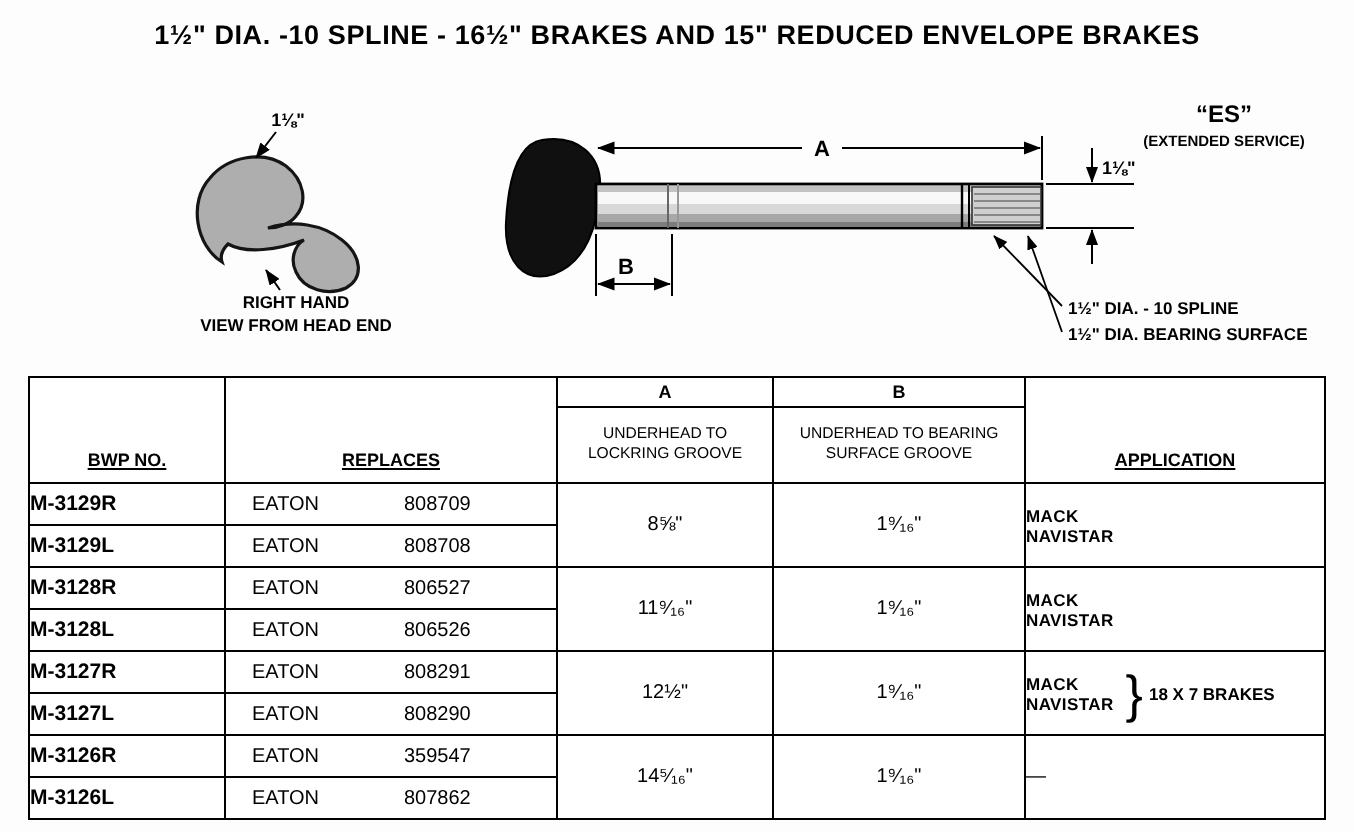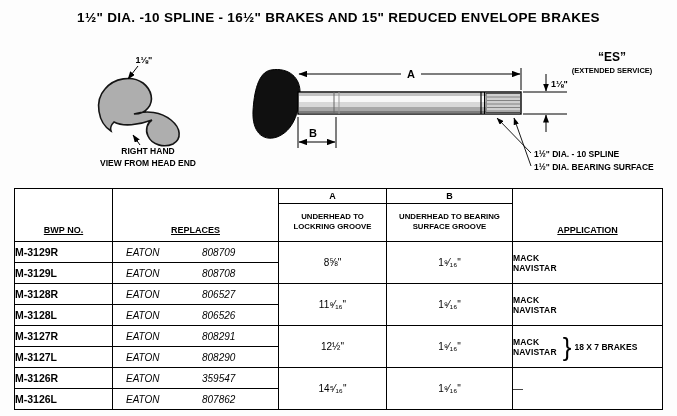--- a/index.html
+++ b/index.html
@@ -26,25 +26,25 @@
   table.parts td, table.parts th { border:1.6px solid #000; padding:0; background:#fff; }
   thead th { height:52px; vertical-align:bottom; font-size:9px; font-weight:bold; }
   .h-bottom { padding-bottom:6px; text-align:center;text-decoration:underline; }
   th.ab-cell { vertical-align:top; }
   .ab-top {
     height:14px; border-bottom:1.6px solid #000; display:flex;
     align-items:center; justify-content:center; font-size:9px; font-weight:bold;
   }
   .ab-desc {
     height:36px; display:flex; align-items:center; justify-content:center;
-    text-align:center; font-size:7.8px; font-weight:bold; line-height:1.3; padding:0 8px;
+    text-align:center; font-size:7.8px; font-weight:normal; line-height:1.3; padding:0 8px;
   }
   tbody tr { height:21px; }
   td.bwp { font-weight:bold; font-size:10.5px; padding-left:9px; }
-  td.rep { font-size:10px;font-style:italic; }
+  td.rep { font-size:10px; }
   .rep-inner { display:flex; align-items:center; }
   .brand { width:76px; padding-left:13px; }
   td.aval, td.bval { text-align:center; font-size:10px; }
   td.app { font-size:8.5px; font-weight:bold; padding-left:9px;margin-left:48px; }
   .app-lines { display:flex; flex-direction:column; line-height:10px; letter-spacing:0.2px; }
   .app-flex { display:flex; align-items:center; gap:3px; }
   .brace { font-size:26px; font-weight:400; line-height:22px; margin-left:3px; }
   .brace-note { font-size:8.5px; font-weight:bold; white-space:nowrap; }
   td.app-dash { padding-left:30px; font-size:10px; font-weight:normal; }
 </style>

